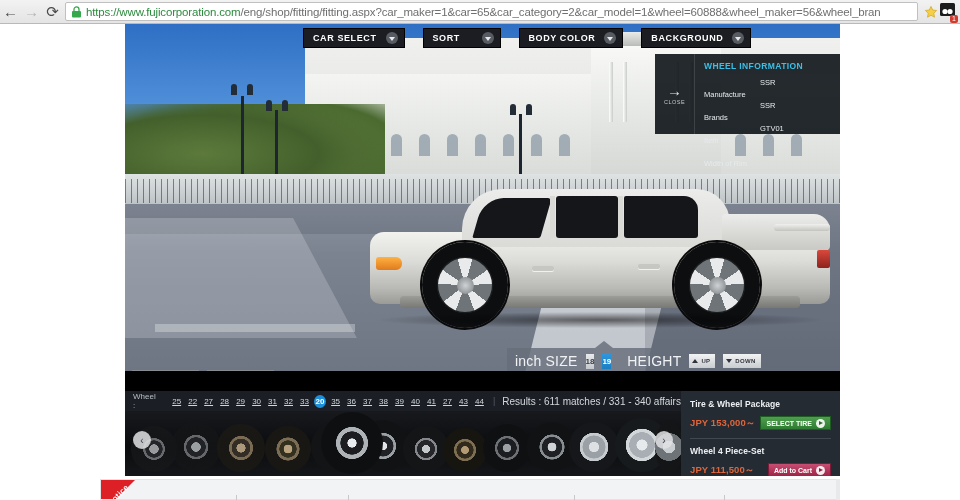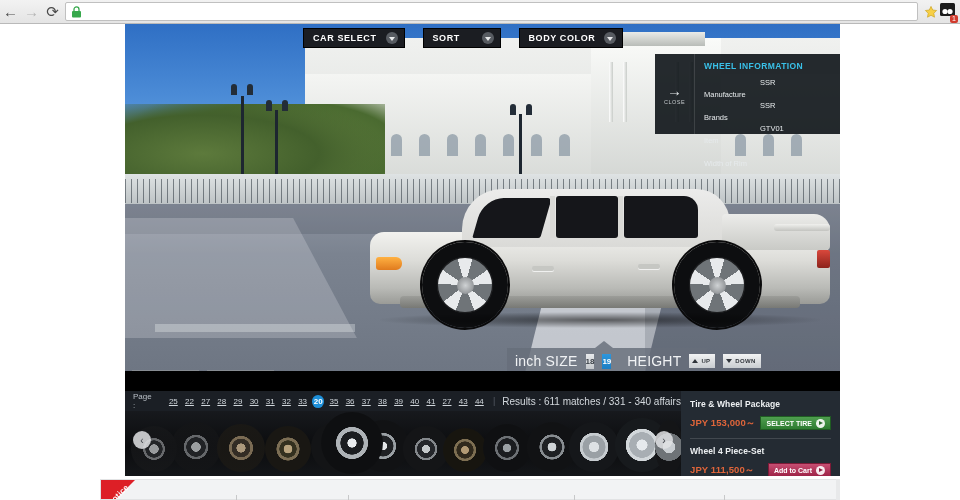--- a/index.html
+++ b/index.html
@@ -216,20 +216,23 @@
 
 <div id="browser-bar">
   <div class="navbtn">←</div>
   <div class="navbtn disabled">→</div>
   <div class="navbtn">⟳</div>
   <div id="url-wrap">
     <svg id="lock-icon" viewBox="0 0 11 12">
       <rect x="1" y="5" width="9" height="6.5" rx="1" fill="#36a84b"></rect>
       <path d="M3 5V3.4a2.5 2.5 0 0 1 5 0V5" fill="none" stroke="#36a84b" stroke-width="1.3"></path>
     </svg>
+    <div id="url-text">
+      <span class="scheme">https://</span><span class="host">www.fujicorporation.com</span><span class="rest">/eng/shop/fitting/fitting.aspx?car_maker=1&amp;car=65&amp;car_category=2&amp;car_model=1&amp;wheel=60888&amp;wheel_maker=56&amp;wheel_bran</span>
+    </div>
   </div>
   <svg id="star-icon" width="14" height="14" viewBox="0 0 14 14">
     <polygon points="7,1.4 8.7,5 12.6,5.5 9.8,8.3 10.5,12.2 7,10.3 3.5,12.2 4.2,8.3 1.4,5.5 5.3,5" fill="#f7cf45" stroke="#cda520" stroke-width=".7"></polygon>
   </svg>
   <div id="ext-icon">
     <svg width="19" height="18" viewBox="0 0 19 18">
       <rect x="2" y="1" width="15" height="13" rx="1.5" fill="#1c1c1c"></rect>
       <circle cx="7" cy="9.5" r="2.6" fill="#fff"></circle>
       <circle cx="12" cy="9.5" r="2.6" fill="#fff"></circle>
     </svg>
@@ -320,20 +323,24 @@
           <span class="caret"></span>
         </div>
         <div class="topbtn">
           <span class="lbl">SORT</span>
           <span class="caret"></span>
         </div>
         <div class="topbtn">
           <span class="lbl">BODY COLOR</span>
           <span class="caret"></span>
         </div>
+        <div class="topbtn">
+          <span class="lbl">BACKGROUND</span>
+          <span class="caret"></span>
+        </div>
       </div>
 
       <div id="wheel-info">
         <div id="wi-close">
           <span class="arrow">→</span>
           <span class="t">CLOSE</span>
         </div>
         <div id="wi-body">
           <div id="wi-title">WHEEL INFORMATION</div>
           <div class="wi-row">
@@ -371,21 +378,21 @@
         </span>
       </div>
 
       <div id="tab-row">
         <div class="jtab">ホイール設定</div>
         <div class="jtab">ナット設定</div>
       </div>
     </div>
 
     <div id="pager">
-      <span class="plabel">Page :</span>
+      <span class="plabel">Wheel :</span>
       <span class="pnum">25</span>
       <span class="pnum">22</span>
       <span class="pnum">27</span>
       <span class="pnum">28</span>
       <span class="pnum">29</span>
       <span class="pnum">30</span>
       <span class="pnum">31</span>
       <span class="pnum">32</span>
       <span class="pnum">33</span>
       <span class="pnum cur">20</span>

